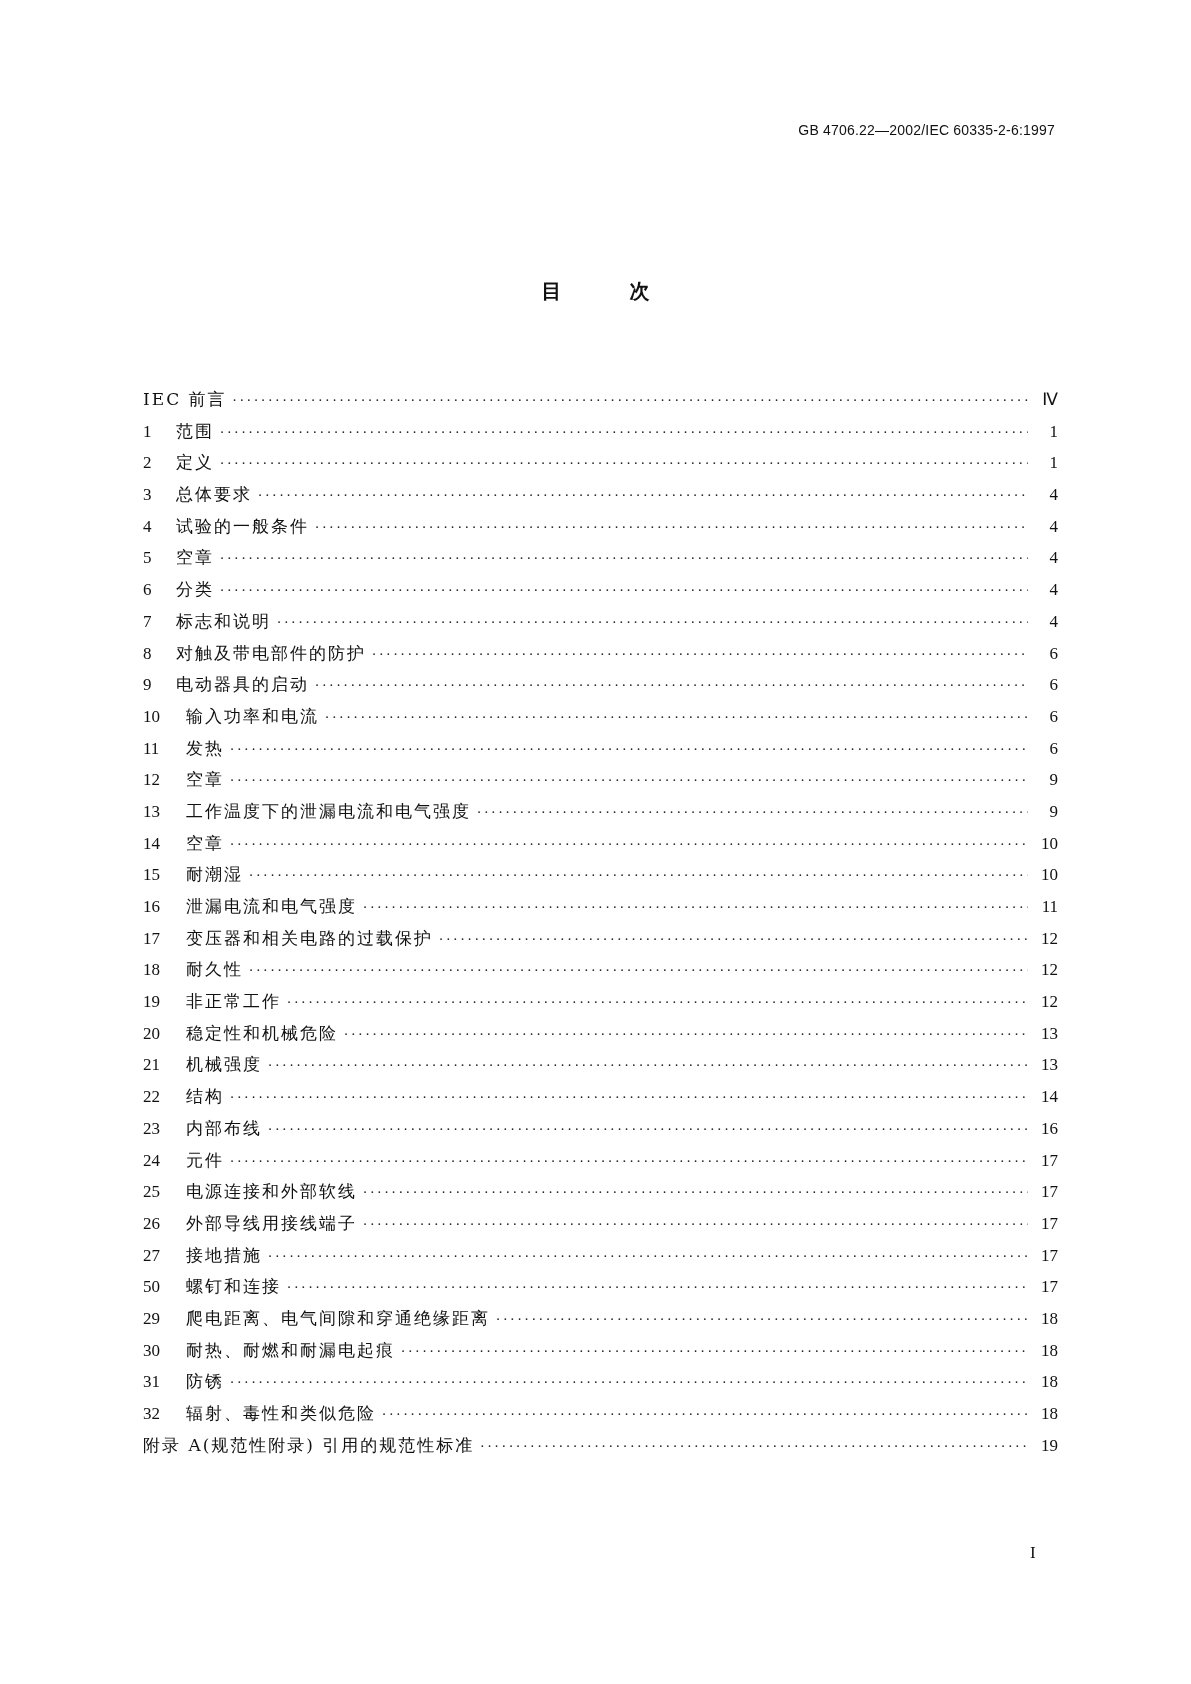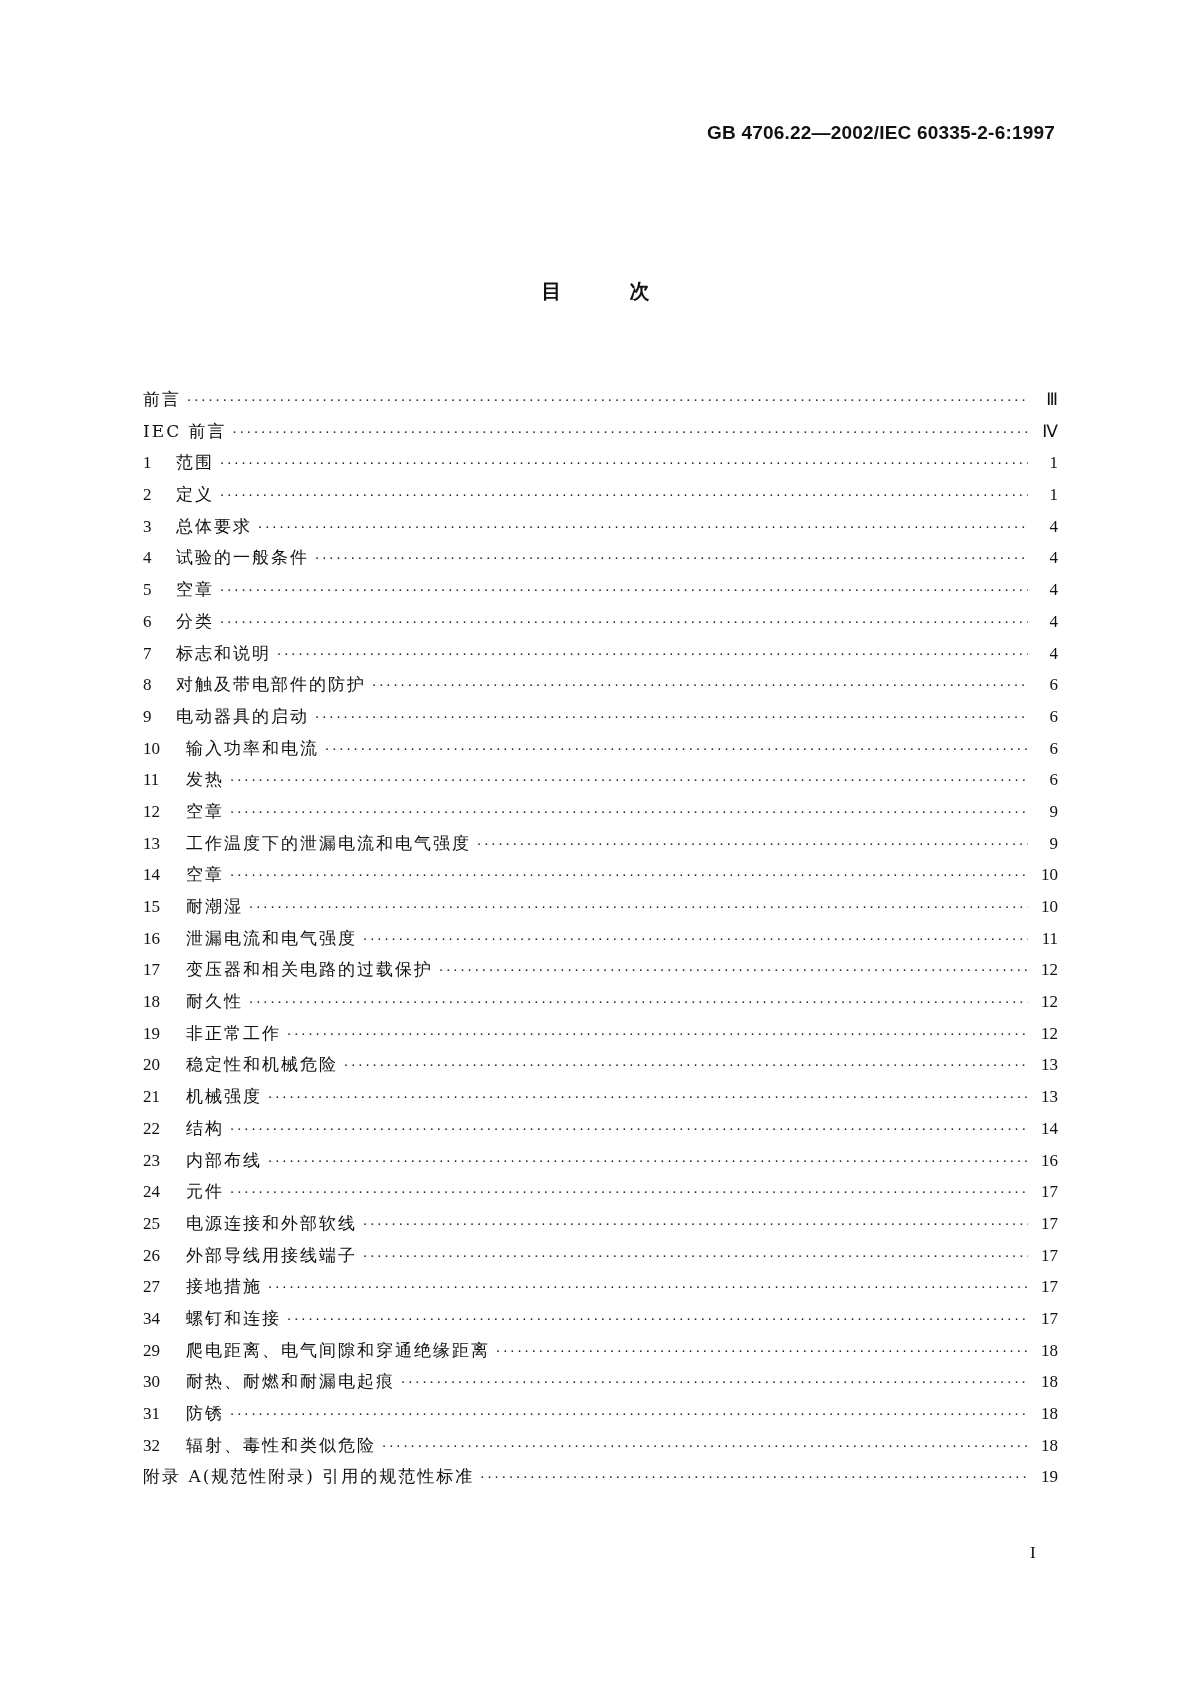--- a/index.html
+++ b/index.html
@@ -1,19 +1,19 @@
 <!DOCTYPE html>
 <html><head>
 <meta charset="utf-8">
 <style>
   html, body { margin: 0; padding: 0; background: #ffffff; }
   body { width: 1191px; height: 1684px; position: relative; overflow: hidden;
          font-family: "DejaVu Serif", "Liberation Serif", serif; color: #111; }
   .header { position: absolute; top: 122px; right: 136px; font-family: "Liberation Sans", sans-serif;
-            font-size: 19px; font-weight: bold; letter-spacing: 0.2px; margin-left: 36px; }
+            font-size: 14px; font-weight: normal; letter-spacing: 0.2px; margin-left: 36px; }
   .title { position: absolute; top: 278px; left: 0; width: 100%; text-align: center;
            font-family: "DejaVu Sans", sans-serif; font-weight: bold; font-size: 20px; }
   .title span { display: inline-block; margin: 0 34px; }
   .toc { position: absolute; top: 388px; left: 143px; width: 915px; }
   .row { display: flex; align-items: baseline; height: 31.7px; font-size: 17px; }
   .num { width: 33px; flex: none; font-family: "Liberation Serif", serif; }
   .num.wide { width: 43px; }
   .label { flex: none; white-space: nowrap; letter-spacing: 2px; }
   .dots { flex: 1 1 auto; overflow: hidden; white-space: nowrap; letter-spacing: 3px; color: #222;
           font-size: 13px; margin: 0 6px; }
@@ -25,25 +25,20 @@
 <body>
 
 <div class="header">GB 4706.22—2002/IEC 60335-2-6:1997</div>
 
 <div class="title">
   <span>目</span><span>次</span>
 </div>
 
 <div class="toc" id="toc">
     <div class="row">
-      <span class="label">前言</span>
-      <span class="dots"></span>
-      <span class="page">Ⅲ</span>
-    </div>
-    <div class="row">
       <span class="label">IEC 前言</span>
       <span class="dots"></span>
       <span class="page">Ⅳ</span>
     </div>
     <div class="row">
       <span class="num">1</span>
       <span class="label">范围</span>
       <span class="dots"></span>
       <span class="page">1</span>
     </div>
@@ -197,21 +192,21 @@
       <span class="dots"></span>
       <span class="page">17</span>
     </div>
     <div class="row">
       <span class="num wide">27</span>
       <span class="label">接地措施</span>
       <span class="dots"></span>
       <span class="page">17</span>
     </div>
     <div class="row">
-      <span class="num wide">34</span>
+      <span class="num wide">50</span>
       <span class="label">螺钉和连接</span>
       <span class="dots"></span>
       <span class="page">17</span>
     </div>
     <div class="row">
       <span class="num wide">29</span>
       <span class="label">爬电距离、电气间隙和穿通绝缘距离</span>
       <span class="dots"></span>
       <span class="page">18</span>
     </div>

